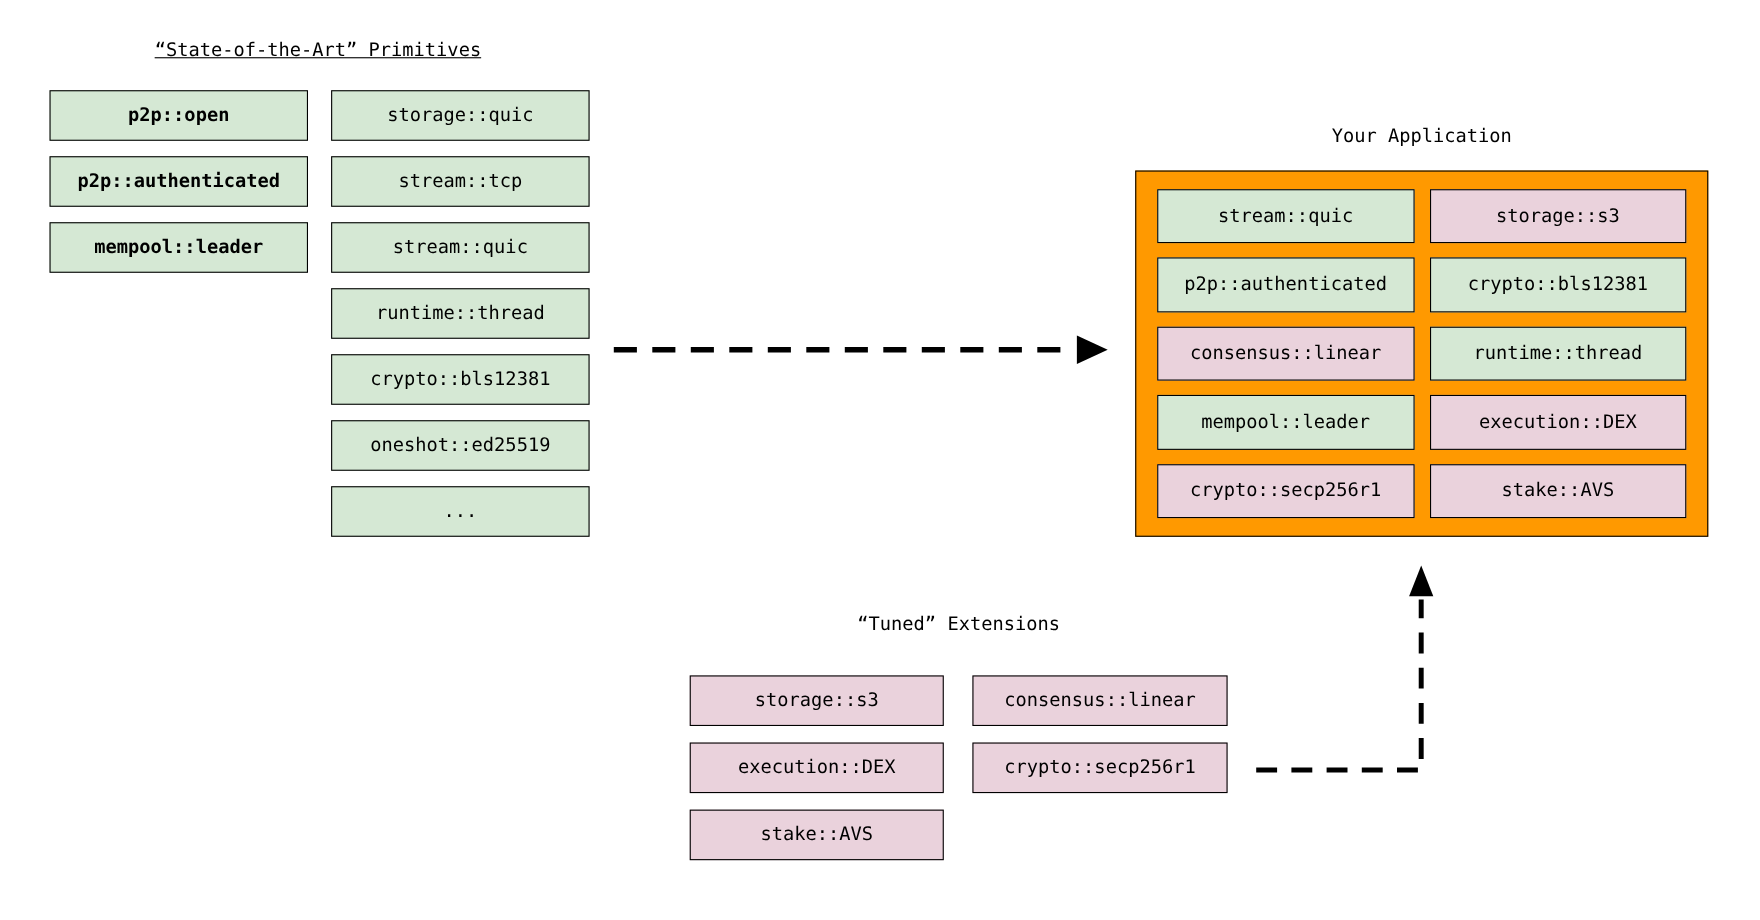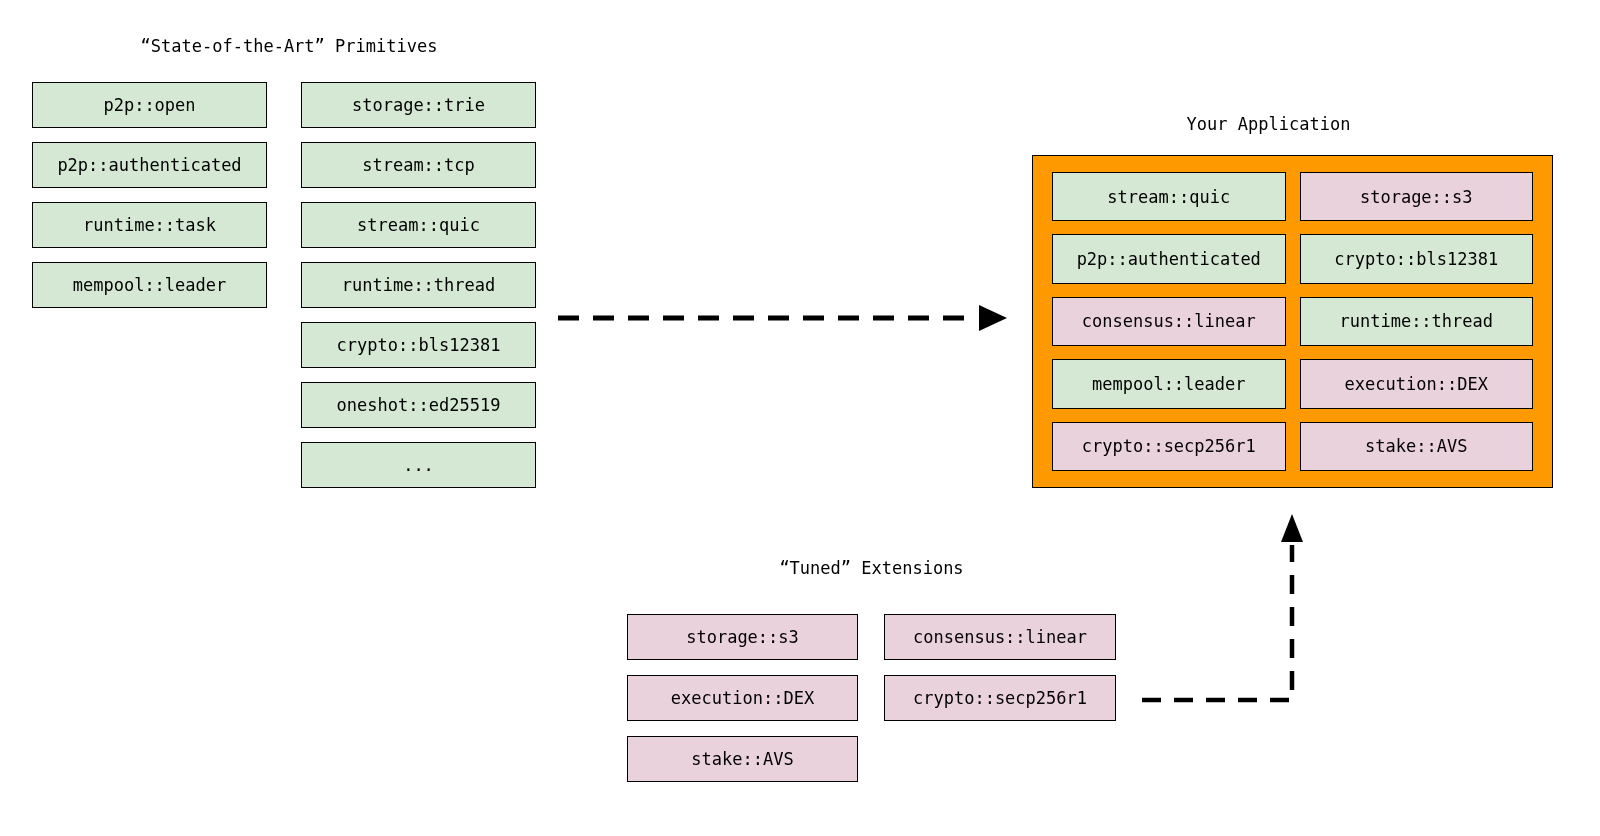--- a/index.html
+++ b/index.html
@@ -39,25 +39,25 @@
     align-items: center;
     justify-content: center;
     font-size: 17px;
     white-space: nowrap;
   }
   .primitives .box { background: var(--green, #d5e8d4); }
   .extensions .box { background: var(--pink, #ead2dc); }
   .v-green { background: var(--green, #d5e8d4); }
   .v-pink  { background: var(--pink,  #ead2dc); }
 
-  .prim-title { left: 42px;  top: 36px;  width: 494px; }
-  .prim-col1  { left: 32px;  top: 82px;  width: 235px; }
+  .prim-title { left: 42px;  top: 36px;  width: 494px; text-decoration: underline; }
+  .prim-col1  { left: 45px;  top: 82px;  width: 235px; font-weight: bold; }
   .prim-col2  { left: 301px; top: 82px;  width: 235px; }
 
-  .app-title { left: 1008px; top: 114px; width: 521px; }
+  .app-title { left: 1032px; top: 114px; width: 521px; }
   .app-container {
     position: absolute;
     left: 1032px; top: 155px;
     width: 521px; height: 333px;
     box-sizing: border-box;
     background: var(--orange, #ff9900);
     border: 1px solid var(--line, #000000);
     padding: 16px 19px;
     display: grid;
     grid-template-columns: 1fr 1fr;
@@ -89,25 +89,24 @@
       <polyline class="dash" points="1142,700 1292,700 1292,545" stroke-width="4.5" stroke-dasharray="19 13"></polyline>
       <polygon class="head" points="1292,514 1281,542 1303,542"></polygon>
     </g>
   </svg>
 
   <div class="primitives">
     <div class="section-title prim-title">“State-of-the-Art” Primitives</div>
     <div class="col prim-col1">
       <div class="box">p2p::open</div>
       <div class="box">p2p::authenticated</div>
-      <div class="box">runtime::task</div>
       <div class="box">mempool::leader</div>
     </div>
     <div class="col prim-col2">
-      <div class="box">storage::trie</div>
+      <div class="box">storage::quic</div>
       <div class="box">stream::tcp</div>
       <div class="box">stream::quic</div>
       <div class="box">runtime::thread</div>
       <div class="box">crypto::bls12381</div>
       <div class="box">oneshot::ed25519</div>
       <div class="box">...</div>
     </div>
   </div>
 
   <div>

